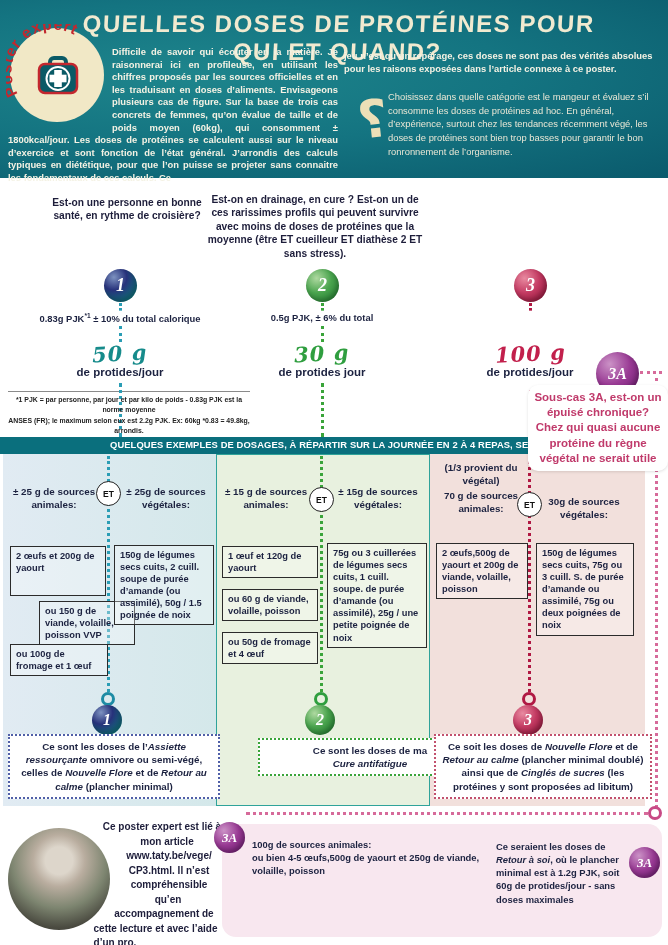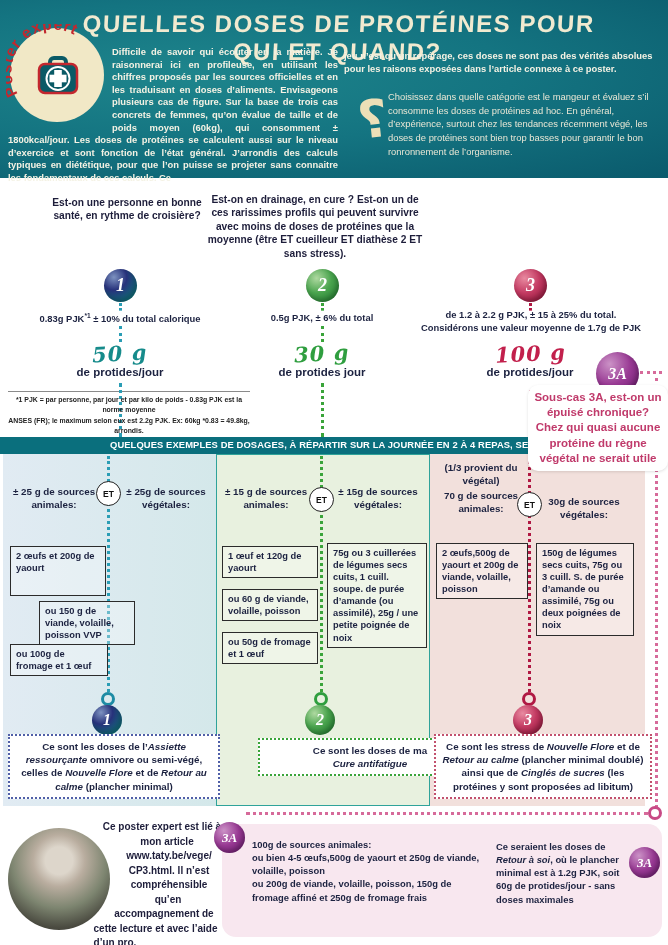--- a/index.html
+++ b/index.html
@@ -132,24 +132,20 @@
   <div class="abs sph sph-teal" style="left:104px;top:269px;width:33px;height:33px;font-size:18px;">1</div>
   <div class="abs sph sph-green" style="left:306px;top:269px;width:33px;height:33px;font-size:18px;">2</div>
   <div class="abs sph sph-red" style="left:514px;top:269px;width:33px;height:33px;font-size:18px;">3</div>
 
   <div class="abs dv dv-teal" style="left:119px;top:303px;height:8px;"></div>
   <div class="abs dv dv-green" style="left:321px;top:303px;height:8px;"></div>
   <div class="abs dv dv-red" style="left:529px;top:303px;height:8px;"></div>
 
   <div class="abs dd" style="left:14px;top:312px;width:212px;"><span>0.83g PJK</span><span class="seg-sup">*1</span><span> ± 10% du total calorique</span></div>
   <div class="abs dd" style="left:240px;top:312px;width:164px;">0.5g PJK, ± 6% du total</div>
-  <div class="abs dd" style="left:418px;top:309px;width:226px;">
-    <div>de 1.2 à 2.2 g PJK,  ± 15 à 25% du  total.</div>
-    <div>Considérons une  valeur moyenne de 1.7g de PJK</div>
-  </div>
 
   <div class="abs dv dv-teal" style="left:119px;top:326px;height:16px;"></div>
   <div class="abs dv dv-green" style="left:321px;top:326px;height:16px;"></div>
 
   <div class="abs dose-blk" style="left:55px;top:341px;width:130px;">
     <span class="amt amt-teal">50 g</span>
     <div class="unit">de protides/jour</div>
   </div>
   <div class="abs dose-blk" style="left:257px;top:341px;width:130px;">
     <span class="amt amt-green">30 g</span>
@@ -196,53 +192,53 @@
   <div class="abs th" style="left:332px;top:486px;width:92px;">± 15g de sources végétales:</div>
 
   <div class="abs th" style="left:436px;top:462px;width:90px;">(1/3 provient du végétal)</div>
   <div class="abs th" style="left:436px;top:490px;width:90px;">70 g de sources animales:</div>
   <div class="abs et" style="left:517px;top:492px;z-index:2;">ET</div>
   <div class="abs th" style="left:538px;top:496px;width:92px;">30g de sources végétales:</div>
 
   <div class="abs bx" style="left:10px;top:546px;width:84px;height:42px;">2 œufs et 200g de yaourt</div>
   <div class="abs bx" style="left:10px;top:601px;width:84px;margin-left:29px;">ou 150 g de viande, volaille, poisson VVP</div>
   <div class="abs bx" style="left:10px;top:644px;width:86px;">ou 100g de fromage et 1 œuf</div>
+  <div class="abs bx" style="left:114px;top:545px;width:88px;">150g de légumes secs cuits, 2 cuill. soupe de purée d’amande (ou assimilé), 50g / 1.5 poignée de noix</div>
 
   <div class="abs bx" style="left:222px;top:546px;width:84px;">1 œuf et 120g de yaourt</div>
   <div class="abs bx" style="left:222px;top:589px;width:84px;">ou 60 g de  viande, volaille, poisson</div>
-  <div class="abs bx" style="left:222px;top:632px;width:84px;">ou 50g de fromage et 1 œuf</div>
+  <div class="abs bx" style="left:222px;top:632px;width:84px;">ou 50g de fromage et 4 œuf</div>
   <div class="abs bx" style="left:327px;top:543px;width:88px;">75g ou 3 cuillerées de légumes secs cuits, 1 cuill. soupe. de purée d’amande (ou assimilé), 25g / une petite poignée de noix</div>
 
   <div class="abs bx" style="left:436px;top:543px;width:80px;">2 œufs,500g de yaourt et 200g de viande, volaille, poisson</div>
   <div class="abs bx" style="left:536px;top:543px;width:86px;">150g de légumes secs cuits, 75g ou 3 cuill. S. de purée d’amande ou assimilé, 75g ou deux poignées de noix</div>
 
   <div class="abs ring ring-teal" style="left:101px;top:692px;"></div>
   <div class="abs ring ring-green" style="left:314px;top:692px;"></div>
   <div class="abs ring ring-red" style="left:522px;top:692px;"></div>
   <div class="abs sph sph-teal" style="left:92px;top:705px;width:30px;height:30px;font-size:16px;">1</div>
   <div class="abs sph sph-green" style="left:305px;top:705px;width:30px;height:30px;font-size:16px;">2</div>
   <div class="abs sph sph-red" style="left:513px;top:705px;width:30px;height:30px;font-size:16px;">3</div>
 
   <div class="abs cap cap-blue" style="left:8px;top:734px;width:196px;"><span>Ce sont les doses de l’</span><span class="seg-i">Assiette ressourçante</span><span> omnivore ou semi-végé, celles de </span><span class="seg-i">Nouvelle Flore</span><span> et de </span><span class="seg-i">Retour au calme</span><span> (</span><span>plancher minimal)</span></div>
   <div class="abs cap cap-green" style="left:258px;top:738px;width:124px;padding-left:48px;"><span>Ce sont les doses de ma </span><span class="seg-i">Cure antifatigue</span></div>
-  <div class="abs cap cap-red" style="left:434px;top:734px;width:202px;"><span>Ce sont les stress de </span><span class="seg-i">Nouvelle Flore</span><span> et de </span><span class="seg-i">Retour au calme</span><span> (plancher minimal doublé) ainsi que de </span><span class="seg-i">Cinglés de sucres</span><span> (les protéines y sont proposées ad libitum)</span></div>
+  <div class="abs cap cap-red" style="left:434px;top:734px;width:202px;"><span>Ce soit les doses de </span><span class="seg-i">Nouvelle Flore</span><span> et de </span><span class="seg-i">Retour au calme</span><span> (plancher minimal doublé) ainsi que de </span><span class="seg-i">Cinglés de sucres</span><span> (les protéines y sont proposées ad libitum)</span></div>
 
   <div class="abs dh-pink" style="left:246px;top:812px;width:402px;"></div>
   <div class="abs ring ring-pink" style="left:648px;top:806px;"></div>
 
   <div class="abs author-wrap">
     <div class="photo"></div>
     <div class="author-note">Ce poster expert est lié à mon article  www.taty.be/vege/ CP3.html. Il n’est compréhensible qu’en accompagnement de cette lecture et avec l’aide d’un pro.</div>
   </div>
 
   <div class="abs panel3a"></div>
   <div class="abs sph sph-purple" style="left:214px;top:822px;width:31px;height:31px;font-size:13px;z-index:3;">3A</div>
 
   <div class="abs p3a-text" style="left:252px;top:838px;width:232px;">
     <div><span>100g de sources animales:</span></div>
     <div><span class="seg-b">ou bien</span><span> 4-5 œufs,500g de yaourt et 250g de viande, volaille, poisson</span></div>
-    <div><span class="seg-b">ou</span><span> 200g de viande, volaille, poisson, 150g de fromage affiné et 250g de fromage frais</span></div>
   </div>
 
   <div class="abs p3a-text" style="left:496px;top:840px;width:136px;"><span>Ce seraient les doses de </span><span class="seg-i">Retour à soi</span><span>, où le plancher minimal est à 1.2g PJK, soit 60g de protides/jour - sans doses maximales</span></div>
   <div class="abs sph sph-purple" style="left:629px;top:847px;width:31px;height:31px;font-size:13px;z-index:3;">3A</div>
 
 </div>
 
 </body></html>

